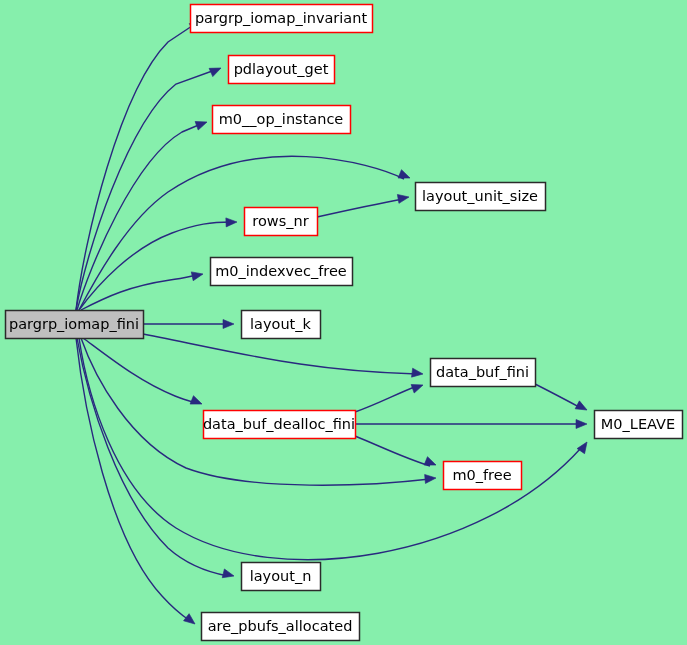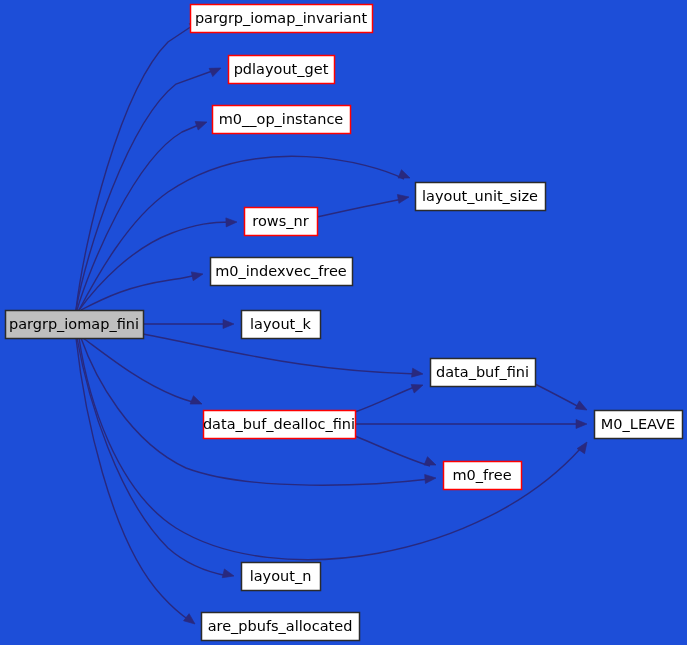--- a/index.html
+++ b/index.html
@@ -4,21 +4,21 @@
 <style>
   html, body {
     margin: 0;
     padding: 0;
     background: #ffffff;
   }
   #canvas {
     position: relative;
     width: 687px;
     height: 645px;
-    background: #1d4ed8;
+    background: #86efac;
     font-family: "DejaVu Sans", "Liberation Sans", sans-serif;
     overflow: hidden;
   }
   svg#graph {
     position: absolute;
     left: 0;
     top: 0;
     width: 687px;
     height: 645px;
   }

